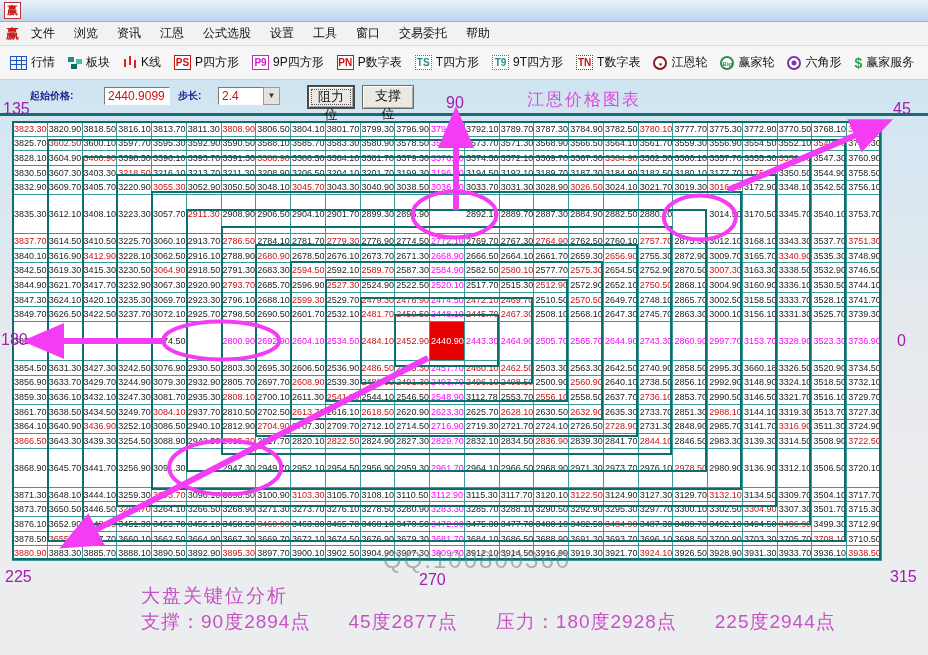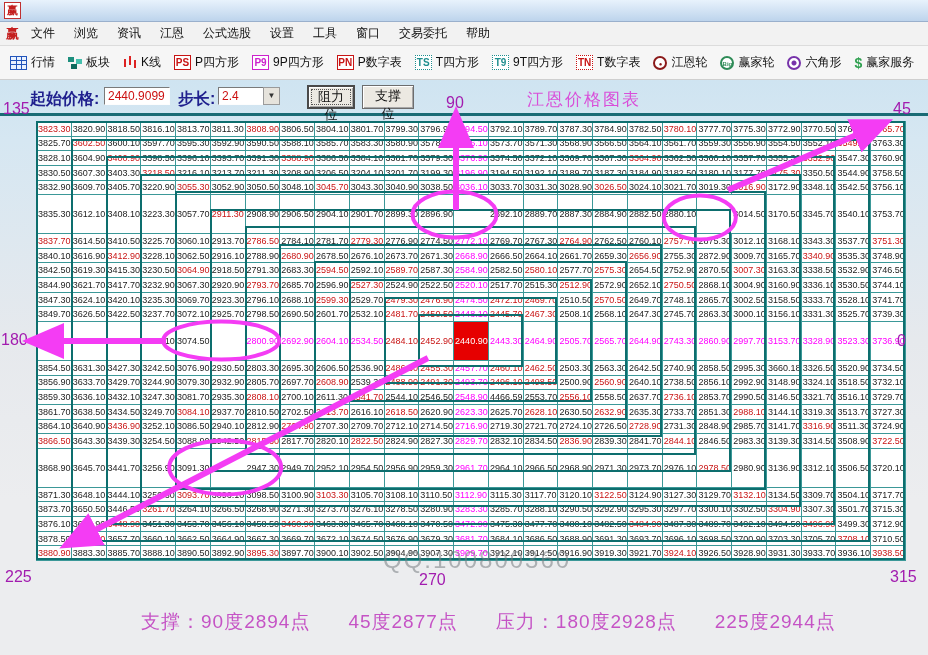--- a/index.html
+++ b/index.html
@@ -40,34 +40,34 @@
                linear-gradient(#d22,#d22) 11px 4px/2px 8px no-repeat;}
   .icon-wheel{display:inline-block;width:14px;height:14px;border-radius:50%;box-sizing:border-box;
     font-size:6px;line-height:12px;text-align:center;font-weight:bold;background:#fff;}
   .icon-hex{display:inline-block;width:14px;height:14px;border-radius:50%;box-sizing:border-box;
     border:2px solid #7733aa;background:radial-gradient(circle,#7733aa 2px,#fff 3px);}
   .icon-dollar{font-size:14px;font-weight:bold;color:#2fa050;}
   
   .content{position:absolute;left:0;top:80px;width:928px;height:575px;
     background:linear-gradient(#cfe4f1 0px,#d6e7f2 60px,#e6e9ed 260px,#ecedef 420px);}
   .teal-rule{position:absolute;left:0;top:33px;width:928px;height:3px;background:#1a6b75;}
-  .ctl-label{position:absolute;top:9px;font-size:16px;font-weight:bold;color:#20208e;}
+  .ctl-label{position:absolute;top:9px;font-size:10px;font-weight:bold;color:#20208e;}
   .sunken{position:absolute;top:7px;height:18px;box-sizing:border-box;background:#fff;
     border:1px solid;border-color:#7a7a7a #fdfdfd #fdfdfd #7a7a7a;font-size:12px;color:#cc1111;
     padding:1px 3px;font-family:"Liberation Sans",sans-serif;}
   .combo-btn{position:absolute;top:7px;width:17px;height:18px;background:#e6e3dc;border:1px solid #9a9a9a;
     box-sizing:border-box;font-size:8px;color:#333;text-align:center;line-height:16px;}
   .pushbtn{position:absolute;top:5px;height:24px;background:#ece9e2;border:1px solid #6d6d6d;
     box-shadow:inset 1px 1px 0 #fff, inset -1px -1px 0 #a8a8a8;font-size:13px;color:#111;
     font-family:"Liberation Sans",sans-serif;box-sizing:border-box;}
   .pushbtn.default{border:2px solid #4a4a4a;outline:1px dotted #555;outline-offset:-5px;}
   .chart-header{position:absolute;left:527px;top:8px;font-size:17px;color:#d94fd9;letter-spacing:2px;}
   .angle-label{position:absolute;font-size:16px;font-weight:normal;color:#a21caf;}
   
-  #grid-wrap{position:absolute;left:36px;top:41px;width:869px;height:439px;background:#fff;}
+  #grid-wrap{position:absolute;left:12px;top:41px;width:869px;height:439px;background:#fff;}
   #grid-cells{position:absolute;left:0;top:0;width:869px;height:439px;display:grid;
     grid-template-columns:repeat(25,1fr);grid-template-rows:repeat(25,1fr);
     border-left:1px solid var(--grid);border-top:1px solid var(--grid);box-sizing:content-box;}
   .cell{border-right:1px solid var(--grid);border-bottom:1px solid var(--grid);
     font-size:9px;overflow:hidden;white-space:nowrap;padding-left:1px;
     display:flex;align-items:center;background:#fff;cursor:default;}
   .c-black{color:#1c1c1c}.c-red{color:#c81414}.c-magenta{color:#ff00ff}
   .c-yellow{background:#7dd3fc;color:#d40000;margin-top:38px;}
   .c-center{background:#e60000;color:#fff;}
   .ring{position:absolute;border:2px solid var(--ring);box-sizing:border-box;pointer-events:none;}
@@ -560,21 +560,21 @@
           <div class="cell c-black">3247.30</div>
           <div class="cell c-black">3081.70</div>
           <div class="cell c-black">2935.30</div>
           <div class="cell c-red">2808.10</div>
           <div class="cell c-black">2700.10</div>
           <div class="cell c-black">2611.30</div>
           <div class="cell c-red">2541.70</div>
           <div class="cell c-black">2544.10</div>
           <div class="cell c-black">2546.50</div>
           <div class="cell c-magenta">2548.90</div>
-          <div class="cell c-black">4466.59</div>
+          <div class="cell c-black">3112.78</div>
           <div class="cell c-black">2553.70</div>
           <div class="cell c-red">2556.10</div>
           <div class="cell c-black">2558.50</div>
           <div class="cell c-black">2637.70</div>
           <div class="cell c-red">2736.10</div>
           <div class="cell c-black">2853.70</div>
           <div class="cell c-black">2990.50</div>
           <div class="cell c-black">3146.50</div>
           <div class="cell c-black">3321.70</div>
           <div class="cell c-black">3516.10</div>
@@ -816,20 +816,21 @@
           <div class="ring" style="left: 16%; top: 16%; width: 68%; height: 68%;"></div>
           <div class="ring" style="left: 12%; top: 12%; width: 76%; height: 76%;"></div>
           <div class="ring" style="left: 8%; top: 8%; width: 84%; height: 84%;"></div>
           <div class="ring" style="left: 4%; top: 4%; width: 92%; height: 92%;"></div>
           <div class="ring" style="left: 0%; top: 0%; width: 100%; height: 100%;"></div>
         </div>
     </div>
 
     <div class="wm-qq">QQ:100800360</div>
 
+    <div class="analysis-title">大盘关键位分析</div>
     <div class="analysis-line" id="analysis-line">
         <span>支撑：90度2894点</span>
         <span>45度2877点</span>
         <span>压力：180度2928点</span>
         <span>225度2944点</span>
       </div>
   </div>
 
   <div id="angle-labels">
       <span class="angle-label" style="left: 3px; top: 100px;">135</span>

